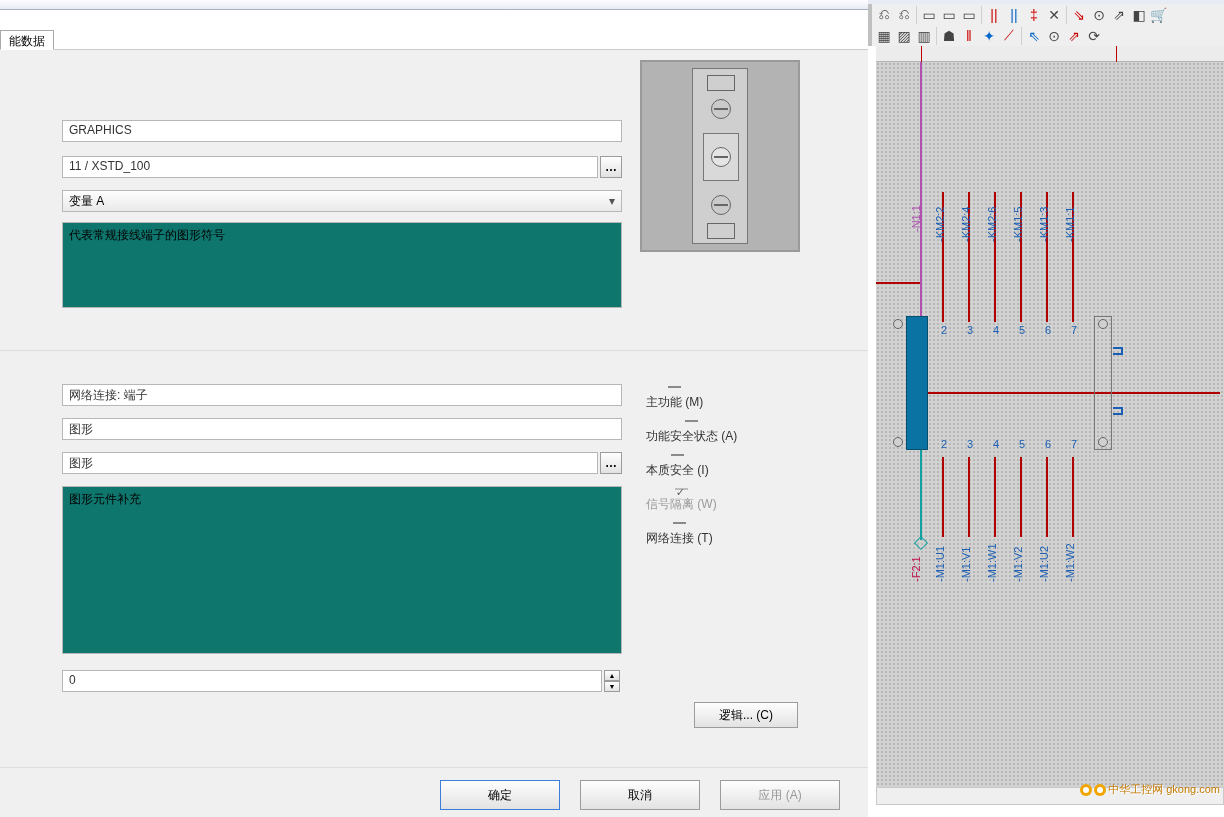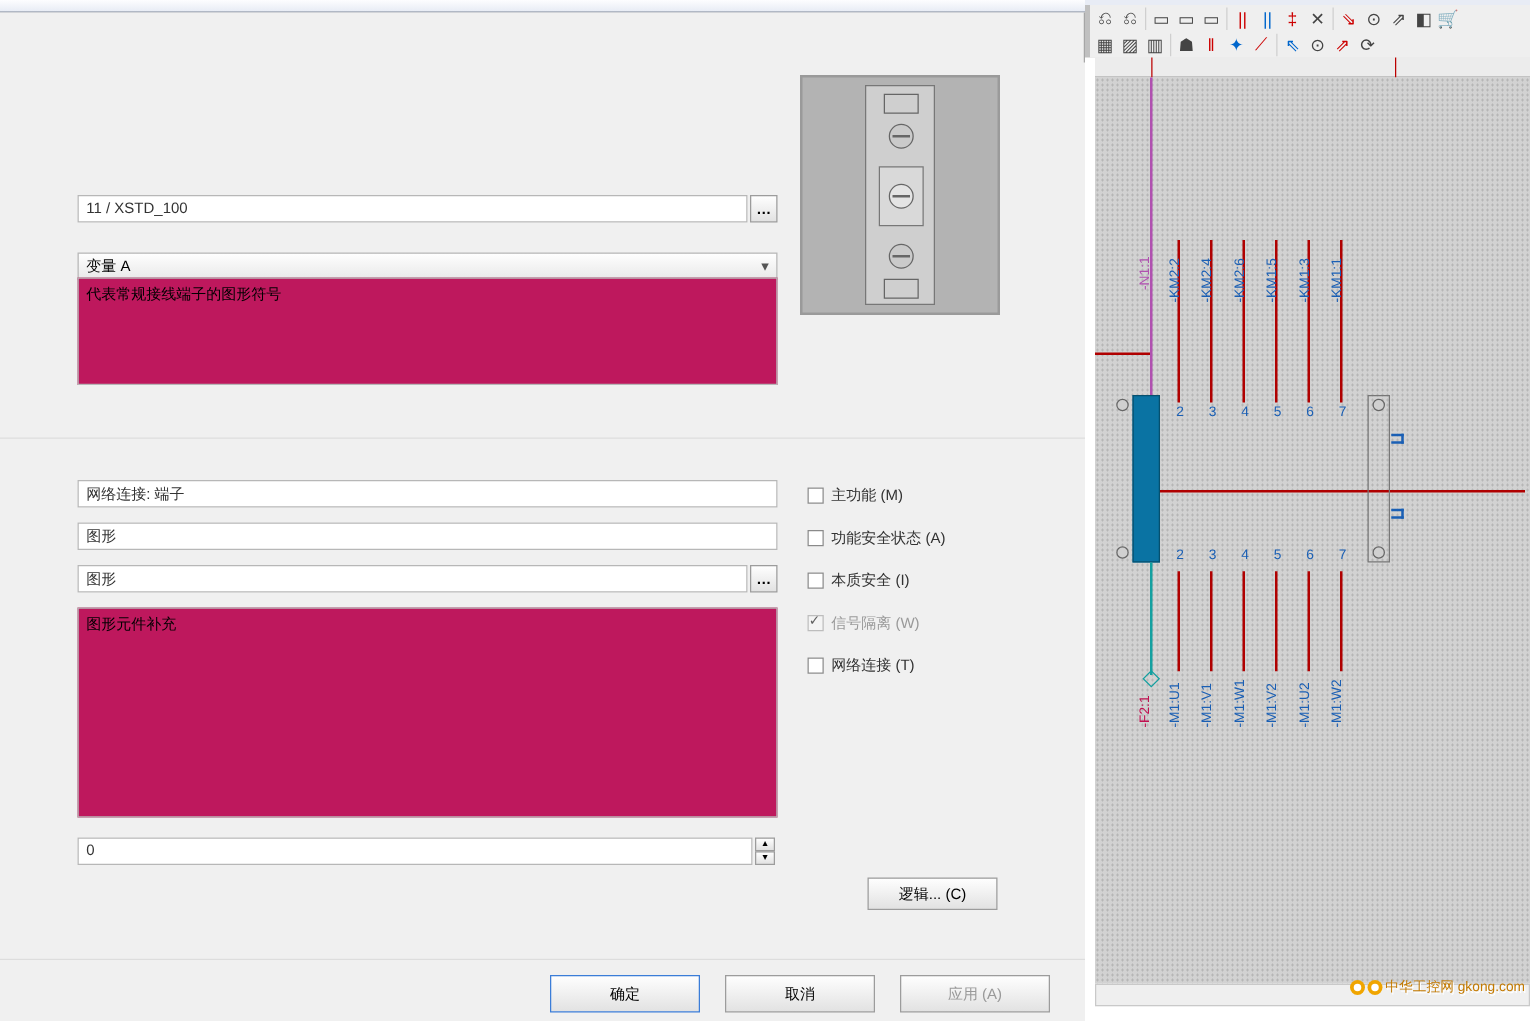--- a/index.html
+++ b/index.html
@@ -14,40 +14,40 @@
   .tb-sep { width: 1px; height: 18px; background: #cfcfcf; }
 
   .dialog { position: absolute; left: 0; top: 10px; width: 868px; height: 807px; background: #f0f0f0; border-right: 1px solid #a6a6a6; }
   .tabbar { position: absolute; left: 0; top: 0; width: 868px; height: 40px; background: #fff; border-bottom: 1px solid #ccc; }
   .tab { position: absolute; left: 0; top: 20px; height: 20px; padding: 2px 8px; border: 1px solid #aaa; border-bottom: 1px solid #fff; background: #fff; }
   .dlg-body { position: absolute; left: 0; top: 40px; width: 868px; height: 735px; background: #f0f0f0; }
   .group { position: absolute; left: 0; width: 868px; border-top: 1px solid #ddd; }
 
   .inp { position: absolute; height: 22px; border: 1px solid #b7b7b7; background: #fff; padding: 2px 6px; font-size: 12px; }
   .inp.ro { background: #fff; color: #333; }
-  .txtarea { position: absolute; border: 1px solid #b7b7b7; background: #be185d; padding: 4px 6px; font-size: 12px; }
+  .txtarea { position: absolute; border: 1px solid #b7b7b7; background: #0f766e; padding: 4px 6px; font-size: 12px; }
   .combo { position: absolute; height: 22px; border: 1px solid #b7b7b7; background: linear-gradient(#fefefe,#e9e9e9); padding: 2px 6px; }
   .combo::after { content: "▾"; position: absolute; right: 6px; top: 3px; color: #555; }
   .browse { position: absolute; width: 22px; height: 22px; border: 1px solid #9c9c9c; background: linear-gradient(#fefefe,#e2e2e2); display: flex; align-items: center; justify-content: center; font-weight: bold; }
   .spin { position: absolute; width: 16px; height: 22px; display: flex; flex-direction: column; }
   .spin div { flex: 1; border: 1px solid #9c9c9c; background: linear-gradient(#fefefe,#e2e2e2); font-size: 7px; text-align: center; line-height: 9px; }
 
   .preview { position: absolute; left: 640px; top: 10px; width: 160px; height: 192px; border: 2px solid #9a9a9a; background: #b3b3b3; display: flex; align-items: center; justify-content: center; }
   .prev-inner { width: 56px; height: 176px; background: #cfcfcf; border: 1px solid #777; position: relative; }
   .prev-inner .mid { position: absolute; left: 10px; top: 64px; width: 36px; height: 48px; background: #d9d9d9; border: 1px solid #777; }
   .prev-inner .screw { position: absolute; left: 18px; width: 20px; height: 20px; border-radius: 50%; background: #cacaca; border: 1px solid #666; }
   .prev-inner .screw::after { content: ""; position: absolute; left: 2px; top: 8px; width: 14px; height: 2px; background: #666; }
   .prev-inner .screw.t { top: 30px; }
   .prev-inner .screw.m { top: 78px; background: #e4e4e4; }
   .prev-inner .screw.b { top: 126px; }
   .prev-inner .bar { position: absolute; left: 14px; width: 28px; height: 16px; border: 1px solid #666; background: #cfcfcf; }
   .prev-inner .bar.t { top: 6px; }
   .prev-inner .bar.b { top: 154px; }
 
-  .chk-row { position: absolute; left: 646px; height: 20px; display: flex; align-items: center; gap: 6px; }
+  .chk-row { position: absolute; left: 646px; height: 20px; display: flex; align-items: center; gap: 6px; flex-direction: column; }
   .chk { width: 13px; height: 13px; border: 1px solid #8a8a8a; background: #fff; display: inline-block; position: relative; }
   .chk.checked::after { content: "✓"; position: absolute; left: 0; top: -3px; font-size: 11px; color: #606060; }
   .chk.disabled { background: #f4f4f4; border-color: #bdbdbd; }
   .chk-label { color: #333; }
   .chk-label.disabled { color: #9a9a9a; }
 
   .btn { position: absolute; height: 26px; border: 1px solid #9c9c9c; background: linear-gradient(#fefefe,#e2e2e2); display: flex; align-items: center; justify-content: center; padding: 0 14px; text-align: center; }
   .dlg-btns { position: absolute; left: 0; bottom: 0; width: 868px; height: 50px; background: #f0f0f0; border-top: 1px solid #ddd; }
 
   .canvas-wrap { position: absolute; left: 868px; top: 46px; width: 356px; height: 771px; background: #fff; }
@@ -102,27 +102,31 @@
     <span class="tb-btn" style="color:#c00">⟋</span>
     <span class="tb-sep"></span>
     <span class="tb-btn" style="color:#06c">⇖</span>
     <span class="tb-btn">⊙</span>
     <span class="tb-btn" style="color:#c00">⇗</span>
     <span class="tb-btn">⟳</span>
   </div>
 </div>
 
 <div class="dialog">
+  <div class="tabbar">
+    <div class="tab"><span>能数据</span></div>
+  </div>
   <div class="dlg-body">
 
+    <div class="inp ro" style="left:62px; top:70px; width:560px;"><span>GRAPHICS</span></div>
 
     <div class="inp ro" style="left:62px; top:106px; width:536px;"><span>11 / XSTD_100</span></div>
     <div class="browse" style="left:600px; top:106px;">…</div>
 
-    <div class="combo" style="left:62px; top:140px; width:560px;margin-top:12px;"><span>变量 A</span></div>
+    <div class="combo" style="left:62px; top:140px; width:560px;"><span>变量 A</span></div>
 
     <div class="txtarea" style="left:62px; top:172px; width:560px; height:86px;"><span>代表常规接线端子的图形符号</span></div>
 
     <div class="preview">
       <div class="prev-inner">
         <div class="bar t"></div>
         <div class="screw t"></div>
         <div class="mid"></div>
         <div class="screw m"></div>
         <div class="screw b"></div>

